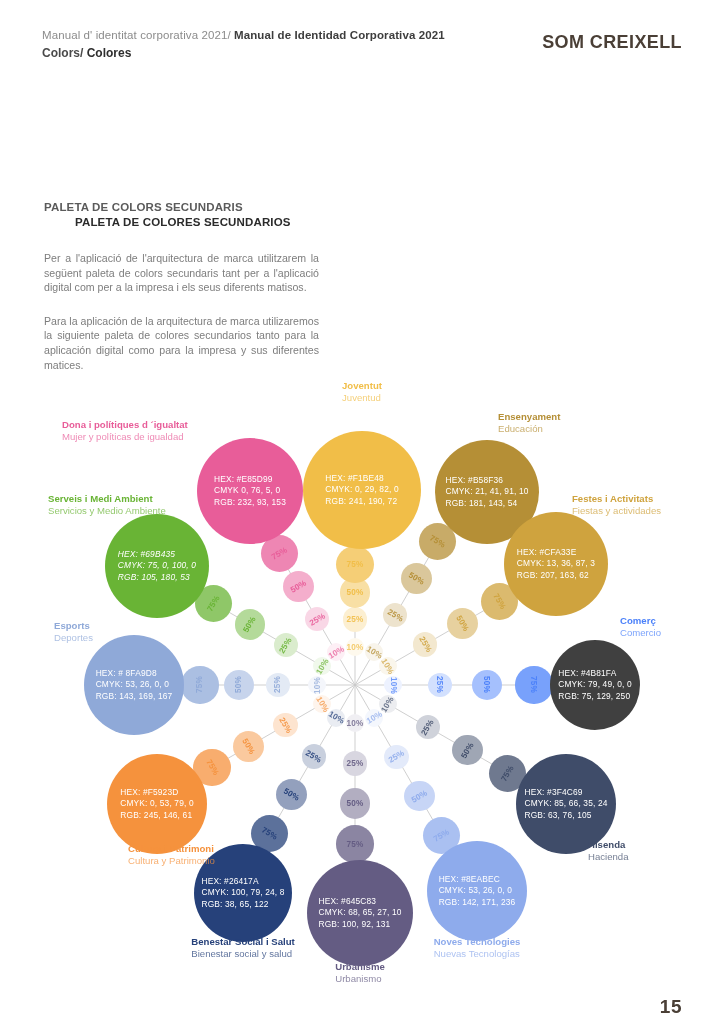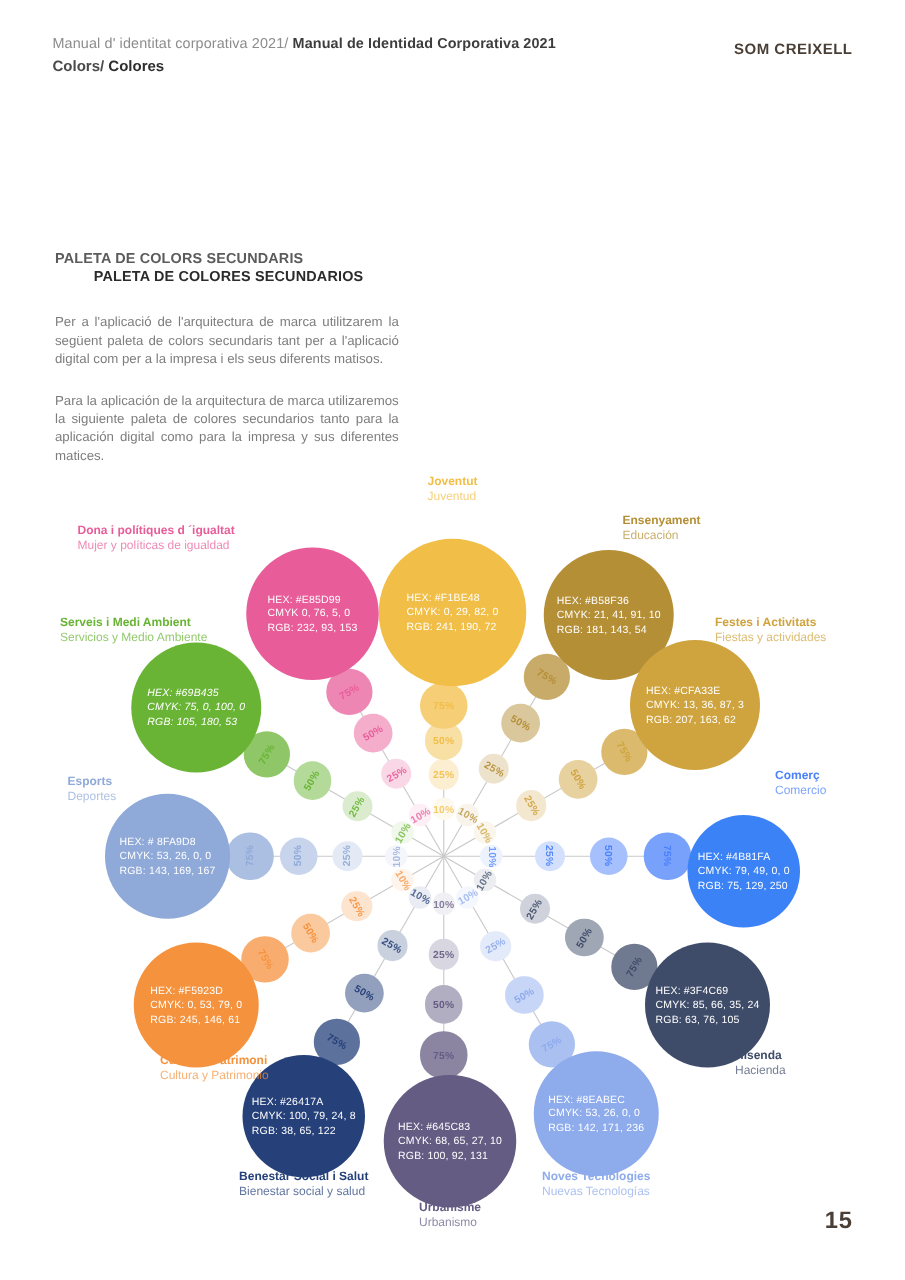--- a/index.html
+++ b/index.html
@@ -10,21 +10,21 @@
   }
   .page{position:absolute;inset:0;background:#fff;}
 
   
   .header{position:absolute;left:42px;top:28px;right:42px;}
   .hdr-line1{font-size:11.5px;color:#8c8c8c;letter-spacing:.1px;line-height:15px;}
   .hdr-line1 b{color:#3d3d3d;font-weight:700;}
   .hdr-line2{font-size:12px;line-height:16px;margin-top:2px;color:#3d3d3d;font-weight:700;}
   .hdr-line2 .ca{color:#4a4a4a;}
   .hdr-line2 .es{color:#2e2e2e;}
-  .brand{position:absolute;right:0;top:4px;font-size:12px;font-weight:700;
+  .brand{position:absolute;right:0;top:4px;font-size:18px;font-weight:700;
          letter-spacing:.4px;color:#4a3f36;}
 
   
   .intro{position:absolute;left:44px;top:200px;width:275px;}
   .intro h2{margin:0;font-size:11.5px;line-height:14.5px;font-weight:700;letter-spacing:.15px;}
   .intro h2 .ca{color:#5b5b5b;display:block;}
   .intro h2 .es{color:#2b2b2b;display:block;margin-left:31px;}
   .intro p{margin:22px 0 0 0;font-size:10.6px;line-height:14.6px;color:#7d7d7d;
            text-align:justify;}
   .intro p.second{margin-top:19px;}
@@ -39,21 +39,21 @@
   .lbl{position:absolute;font-size:9.6px;line-height:12.4px;white-space:nowrap;}
   .lbl .ca{font-weight:700;display:block;}
   .lbl .es{display:block;opacity:.72;font-weight:400;}
   .lbl.right{text-align:left;}
   .lbl.center{text-align:left;transform:translateX(-50%);}
 
   .tint{position:absolute;border-radius:50%;display:flex;align-items:center;
         justify-content:center;}
   .tint span{font-size:8.2px;font-weight:700;letter-spacing:.2px;white-space:nowrap;}
 
-  .pagenum{position:absolute;right:42px;bottom:36px;font-size:19px;font-weight:700;
+  .pagenum{position:absolute;right:42px;bottom:6px;font-size:19px;font-weight:700;
            color:#4a3f36;letter-spacing:.5px;}
 </style>
 </head>
 <body>
 
 <div class="page">
 
   <div class="header">
     <div class="hdr-line1">
       <span>Manual d' identitat corporativa 2021/ </span><b>Manual de Identidad Corporativa 2021</b>
@@ -163,21 +163,21 @@
         </div>
         <div class="tint" style="height: 24.4px; width: 24.4px; left: 427.8px; top: 302.8px; background: rgb(210, 224, 254);">
           <span style="color: rgb(89, 138, 250); transform: rotate(90deg);">25%</span>
         </div>
         <div class="tint" style="height: 30.8px; width: 30.8px; left: 471.6px; top: 299.6px; background: rgb(165, 192, 253);">
           <span style="color: rgb(75, 129, 250); transform: rotate(90deg);">50%</span>
         </div>
         <div class="tint" style="height: 37.2px; width: 37.2px; left: 515.4px; top: 296.4px; background: rgb(120, 161, 251);">
           <span style="color: rgb(75, 129, 250); transform: rotate(90deg);">75%</span>
         </div>
-        <div class="node" style="height: 90px; width: 90px; left: 550px; top: 282px; background: #3b82f6;">
+        <div class="node" style="height: 90px; width: 90px; left: 550px; top: 270px; background: #404040;">
           <div class="vals">
             <div>HEX: #4B81FA</div>
             <div>CMYK: 79, 49, 0, 0</div>
             <div>RGB: 75, 129, 250</div>
           </div>
         </div>
         <div class="lbl right" style="left: 620px; top: 245px; color: rgb(75, 129, 250);">
           <span class="ca">Comerç</span>
           <span class="es">Comercio</span>
         </div>

